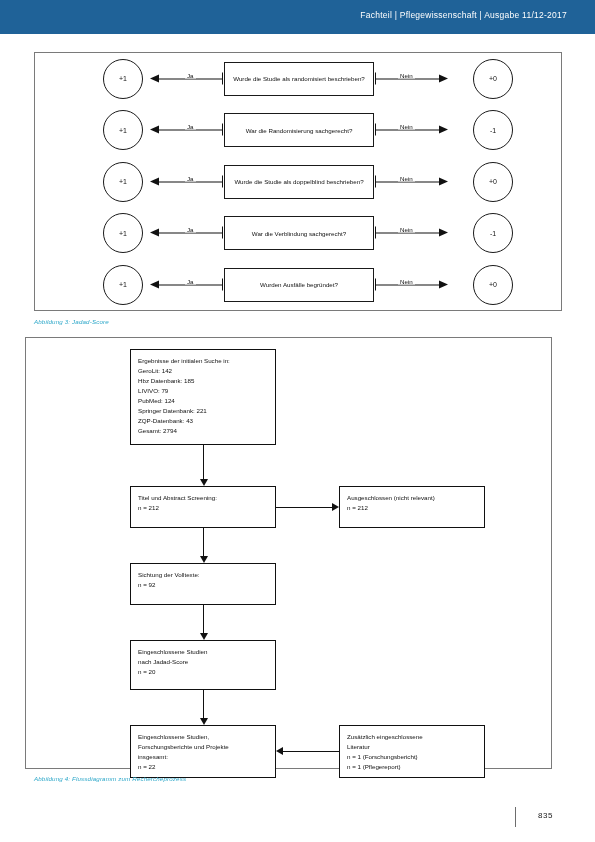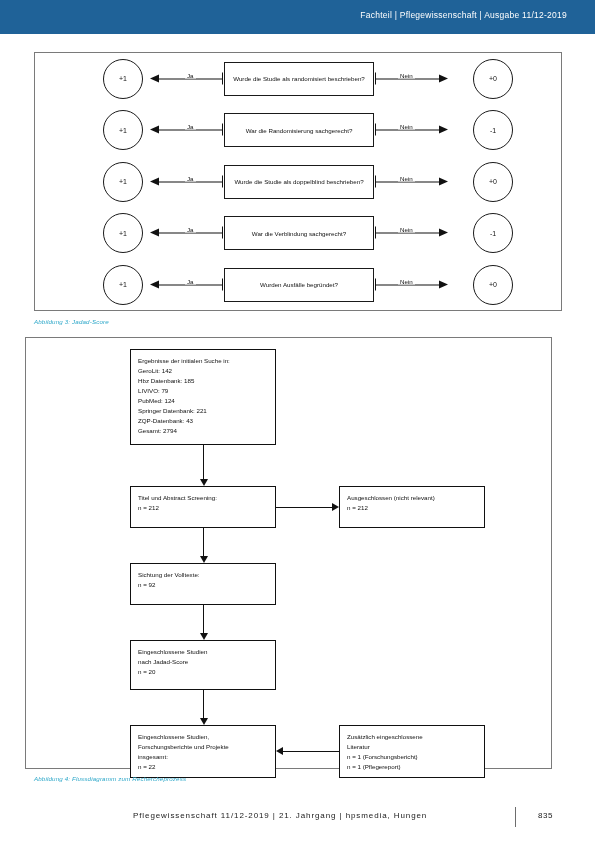--- a/index.html
+++ b/index.html
@@ -263,21 +263,21 @@
     top: 6px;
     font-size: 8px;
     letter-spacing: 0.6px;
     color: #1a1a1a;
   }
 </style>
 </head>
 <body>
 
 <div class="page-header">
-  <div class="header-text">Fachteil | Pflegewissenschaft | Ausgabe 11/12-2019</div>
+  <div class="header-text">Fachteil | Pflegewissenschaft | Ausgabe 11/12-2017</div>
 </div>
 
 <div class="fig3-frame">
 
   <div class="jadad-row r0">
     <div class="score-circle left">+1</div>
     <div class="arrow-left"></div>
     <div class="edge-label ja">Ja</div>
     <div class="q-box">Wurde die Studie als
 randomisiert beschrieben?</div>
@@ -376,16 +376,15 @@
   <div class="flow-box" style="left:313px; top:387px; width:146px; height:53px;">Zusätzlich eingeschlossene
 Literatur
 n = 1 (Forschungsbericht)
 n = 1 (Pflegereport)</div>
 
 </div>
 
 <div class="fig-caption c4">Abbildung 4: Flussdiagramm zum Rechercheprozess</div>
 
 <div class="page-footer">
-  <div class="footer-text">Pflegewissenschaft 11/12-2019 | 21. Jahrgang | hpsmedia, Hungen</div>
   <div class="footer-rule"></div>
   <div class="footer-page">835</div>
 </div>
 
 </body></html>

